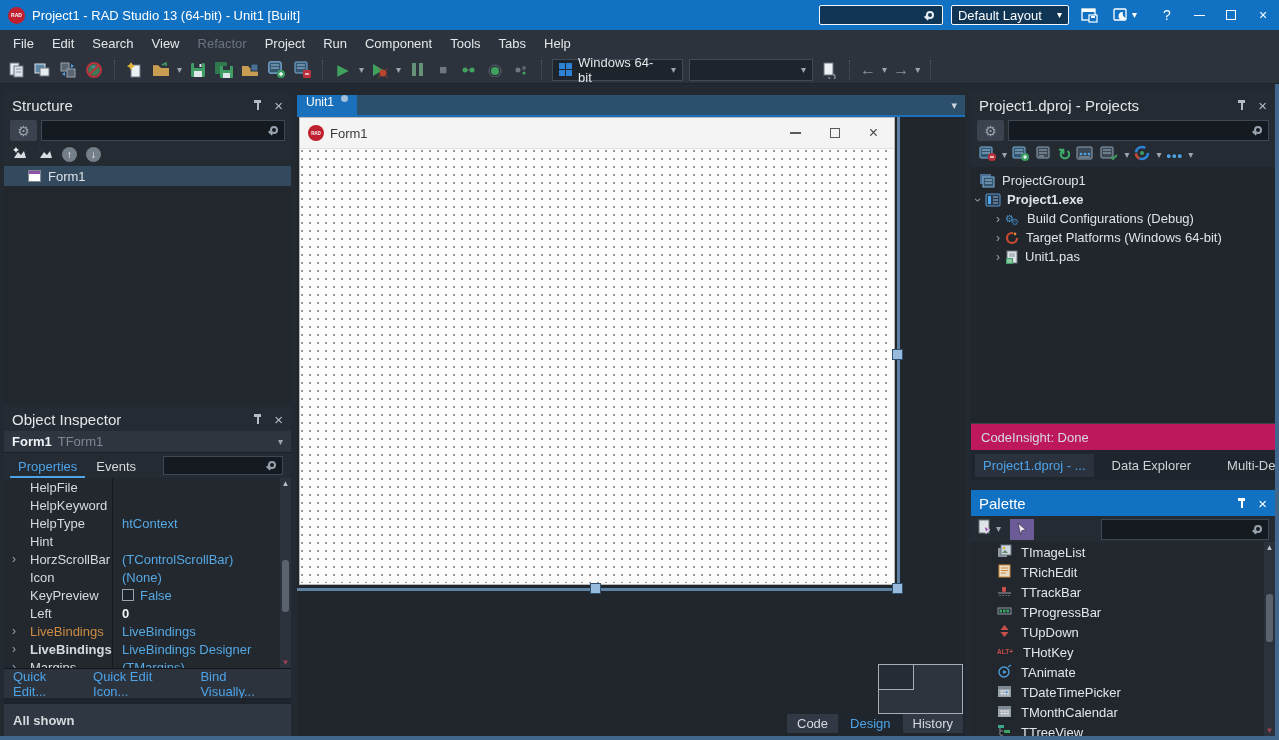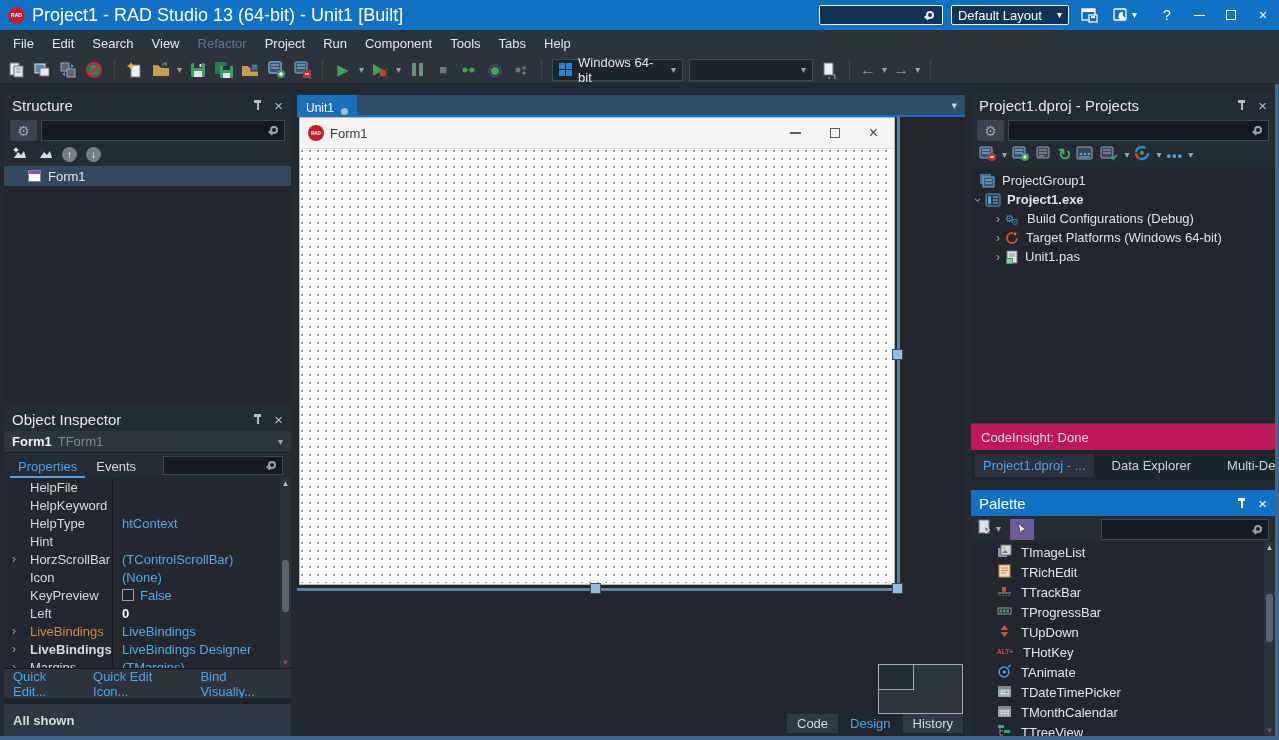--- a/index.html
+++ b/index.html
@@ -6,21 +6,21 @@
   html,body { background:#10151a; }
   body { font-family:"Liberation Sans", sans-serif; }
   #app { position:relative; width:1279px; height:740px; background:#232930; overflow:hidden;
          font-size:13px; color:#dfe3e8; cursor:default; user-select:none; }
   .abs { position:absolute; }
 
   
   #titlebar { left:0; top:0; width:1279px; height:30px; background:#1172c3; display:flex; align-items:center; }
   #applogo { width:17px; height:17px; border-radius:50%; background:#c01f2f; margin:0 7px 0 8px;
              color:#fff; font-size:5px; font-weight:bold; display:flex; align-items:center; justify-content:center; letter-spacing:0; }
-  #wintitle { color:#fff; font-size:18px; }
+  #wintitle { color:#fff; font-size:13px; }
   #tb-right { margin-left:auto; display:flex; align-items:center; height:100%; }
   .tb-box { height:20px; background:#103453; border:1px solid #f2f6fa; border-radius:2px; display:flex; align-items:center; position:relative; }
   #tb-search { width:124px; margin-right:8px; }
   #tb-layout { width:118px; padding:0 6px; color:#fff; justify-content:space-between; margin-right:12px; }
   .mag { width:8px; height:8px; border:2px solid #e8edf2; border-radius:50%; position:relative; display:inline-block; }
   .mag::after { content:""; position:absolute; width:5px; height:2px; background:#e8edf2; left:-4px; bottom:-2px; transform:rotate(45deg); }
   .mag.gray { border-color:#98a2ac; } .mag.gray::after { background:#98a2ac; }
   .chev { font-size:10px; color:#fff; line-height:1; }
   .chev.gray { color:#9aa4ae; }
   .tb-icon { margin-right:14px; display:flex; align-items:center; gap:2px; }
@@ -98,21 +98,21 @@
   .vs-dn { position:absolute; bottom:1px; left:0; right:0; text-align:center; font-size:8px; color:#9c4550; }
   .vs-thumb { position:absolute; left:2px; width:7px; border-radius:3px; background:#5a646f; }
   #oi-links { height:30px; background:#2c333d; border-top:1px solid #11161b; display:flex; align-items:center; gap:12px;
               padding:0 9px; flex:0 0 auto; color:#4da3e8; }
   #oi-gap { height:6px; background:#1d232a; flex:0 0 auto; }
   #oi-status { flex:1; background:#2f3842; display:flex; align-items:center; padding:0 9px; color:#d6dade;font-weight:bold; }
 
   
   #editor { left:297px; top:95px; width:668px; height:641px; display:flex; flex-direction:column; }
   #tabstrip { height:20px; background:#2c506c; display:flex; align-items:center; flex:0 0 auto; position:relative; }
-  #tab-unit1 { height:20px; background:#1a70ba; color:#fff; font-size:12px; display:flex; align-items:flex-end; gap:7px; padding:0 9px; }
+  #tab-unit1 { height:20px; background:#1a70ba; color:#fff; font-size:12px; display:flex; align-items:flex-start; gap:7px; padding:0 9px; }
   .moddot { width:7px; height:7px; border-radius:50%; background:#9fc0d8; }
   #tab-chev { position:absolute; right:8px; color:#cdd3d9; font-size:11px; }
   #blueline { height:2px; background:#1a70ba; flex:0 0 auto; }
   #canvas { flex:1; background:#21262c; position:relative; overflow:hidden; }
   #form { position:absolute; left:2px; top:0; width:596px; height:468px; background:#fcfcfc; border:1px solid #b8b8b8; }
   #form-title { height:31px; background:#f4f4f4; display:flex; align-items:center; padding:0 8px; border-bottom:1px solid #e2e2e2; }
   #form-badge { width:16px; height:16px; border-radius:50%; background:#c01f2f; color:#fff; font-size:4.5px; font-weight:bold;
                 display:flex; align-items:center; justify-content:center; margin-right:6px; }
   #form-title-text { color:#3a3a3a; font-size:13px; }
   #form-btns { margin-left:auto; display:flex; align-items:center; gap:29px; padding-right:8px; }

